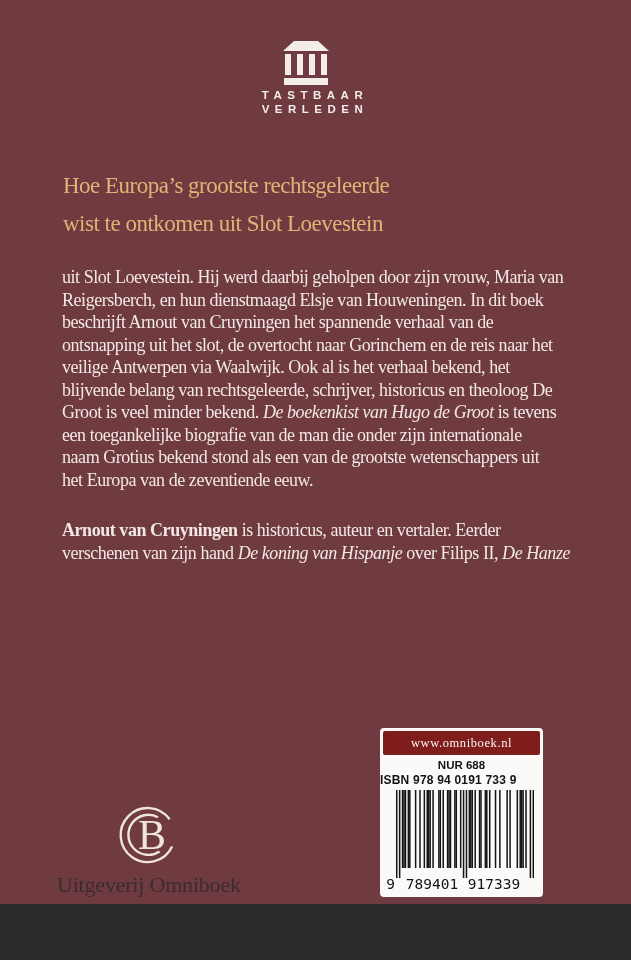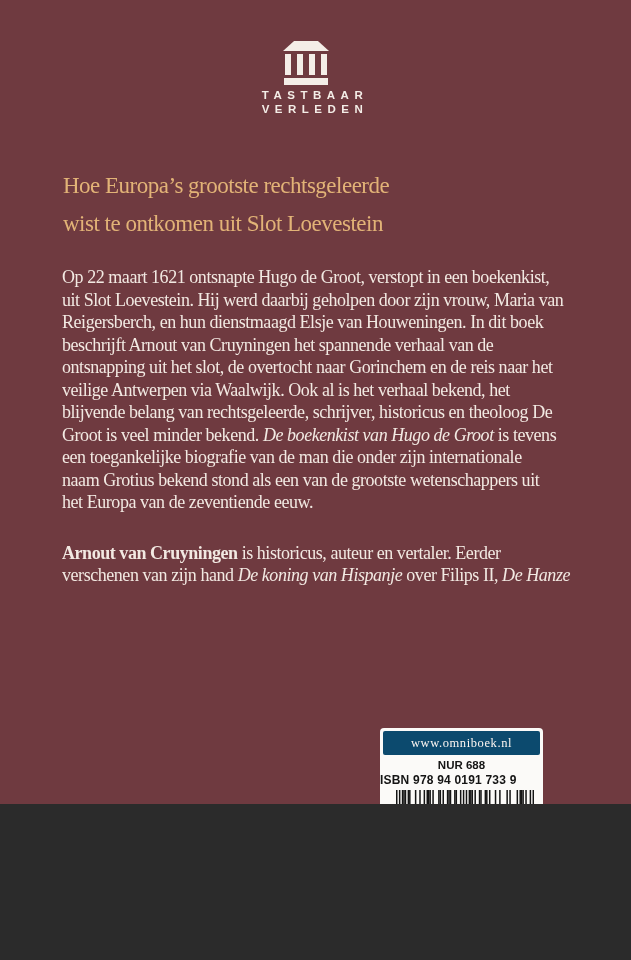--- a/index.html
+++ b/index.html
@@ -1,18 +1,18 @@
 <!DOCTYPE html>
 <html><head>
 <meta charset="utf-8">
 <style>
   html,body{margin:0;padding:0;background:#2b2b2b;}
   .cover{
     position:relative;
-    width:631px;height:804px;
+    width:631px;height:904px;
     background:#6f3a40;
     overflow:hidden;
     font-family:"Liberation Serif", serif;
   }
   
   .temple{position:absolute;left:283px;top:41px;width:46px;height:46px;}
   .temple .roof{position:absolute;top:0;left:0;width:46px;height:10px;background:#f4ede7;
     clip-path:polygon(24% 0,76% 0,100% 100%,0 100%);}
   .temple .cols{position:absolute;top:13px;left:2px;width:42px;height:21px;
     background:repeating-linear-gradient(90deg,#f4ede7 0 6px,rgba(0,0,0,0) 6px 12px);}
@@ -30,21 +30,21 @@
   .bodycol .ln{white-space:nowrap;}
   .bodycol .i{font-style:italic;}
   .bodycol .b{font-weight:bold;}
   
   .blogo{position:absolute;left:117px;top:803px;width:64px;height:64px;}
   .pubname{position:absolute;left:57px;top:872px;width:260px;
     font-size:22px;line-height:26px;letter-spacing:-0.2px;color:#3a2d2c;}
   
   .bcbox{position:absolute;left:380px;top:728px;width:163px;height:169px;
     background:#fbfaf8;border-radius:4px;}
-  .bcband{position:absolute;left:3px;top:3px;right:3px;height:24px;background:#0c4a6e;
+  .bcband{position:absolute;left:3px;top:3px;right:3px;height:24px;background:#7f1d1d;
     border-radius:2px;display:flex;align-items:center;justify-content:center;
     color:#fdf6f2;font-size:12.5px;letter-spacing:0.6px;font-family:"Liberation Serif",serif;}
   .nur{position:absolute;left:0;top:31px;width:100%;text-align:center;
     font-family:"Liberation Sans",sans-serif;font-weight:bold;font-size:11.5px;color:#141414;}
   .isbn{position:absolute;left:0;top:45px;width:100%;text-align:left;
     font-family:"Liberation Sans",sans-serif;font-weight:bold;font-size:12px;
     letter-spacing:0.2px;color:#141414;}
   .bars{position:absolute;left:16px;top:62px;} 
   .dg{position:absolute;font-family:"DejaVu Sans Mono",monospace;font-size:14.5px;
     color:#141414;top:148px;}
@@ -67,21 +67,20 @@
     <div>VERLEDEN</div>
   </div>
 
   <div class="headline">
     <div>Hoe Europa’s grootste rechtsgeleerde</div>
     <div>wist te ontkomen uit Slot Loevestein</div>
   </div>
 
   <div class="bodycol">
       <div class="para">
-        <div class="ln"><span>Op 22 maart 1621 ontsnapte Hugo de Groot, verstopt in een boekenkist,</span></div>
         <div class="ln"><span>uit Slot Loevestein. Hij werd daarbij geholpen door zijn vrouw, Maria van</span></div>
         <div class="ln"><span>Reigersberch, en hun dienstmaagd Elsje van Houweningen. In dit boek</span></div>
         <div class="ln"><span>beschrijft Arnout van Cruyningen het spannende verhaal van de</span></div>
         <div class="ln"><span>ontsnapping uit het slot, de overtocht naar Gorinchem en de reis naar het</span></div>
         <div class="ln"><span>veilige Antwerpen via Waalwijk. Ook al is het verhaal bekend, het</span></div>
         <div class="ln"><span>blijvende belang van rechtsgeleerde, schrijver, historicus en theoloog De</span></div>
         <div class="ln"><span>Groot is veel minder bekend. </span><span class="i">De boekenkist van Hugo de Groot</span><span> is tevens</span></div>
         <div class="ln"><span>een toegankelijke biografie van de man die onder zijn internationale</span></div>
         <div class="ln"><span>naam Grotius bekend stond als een van de grootste wetenschappers uit</span></div>
         <div class="ln"><span>het Europa van de zeventiende eeuw.</span></div>

